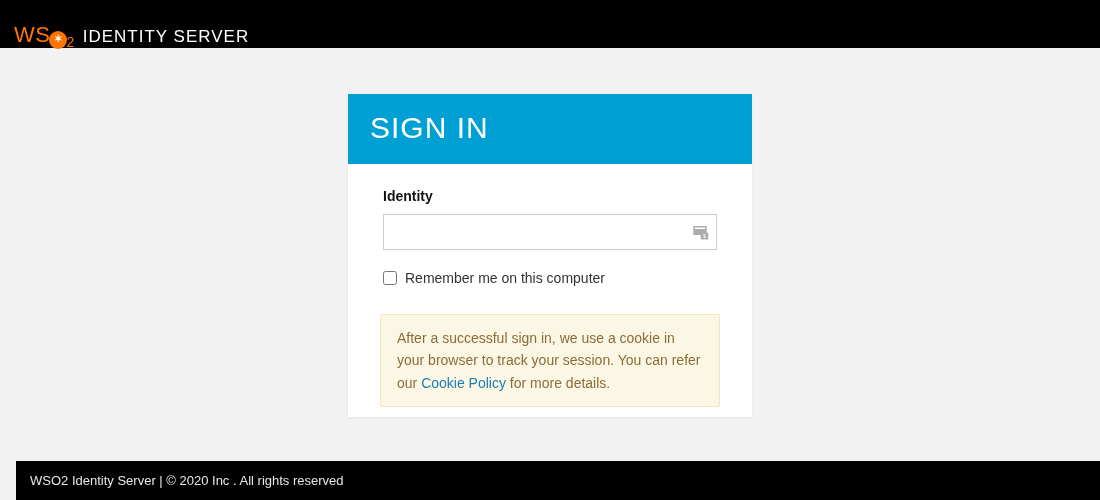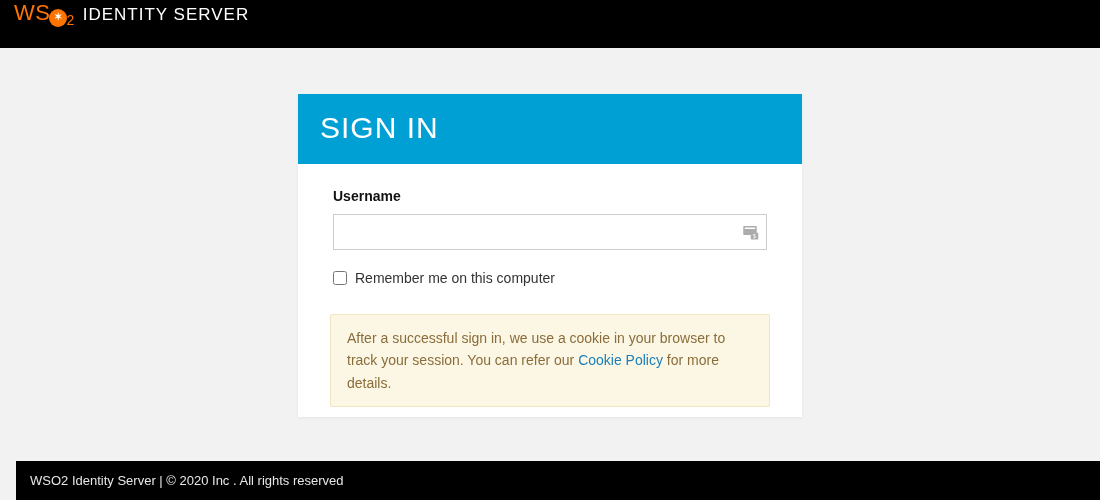--- a/index.html
+++ b/index.html
@@ -1,25 +1,25 @@
 <!DOCTYPE html>
 <html><head>
   <meta charset="utf-8">
   <style>
     * { margin:0; padding:0; box-sizing:border-box; }
     html, body { width:1100px; height:500px; font-family:-apple-system,BlinkMacSystemFont,"Segoe UI",Helvetica,Arial,sans-serif; background:#f2f2f2; overflow:hidden; }
-    .topbar { background:#000; height:48px; display:flex; align-items:flex-start; padding:0 14px; }
+    .topbar { background:#000; height:48px; display:flex; align-items:flex-end; padding:0 14px; }
     .logo { display:flex; align-items:baseline; font-weight:400; letter-spacing:.5px; }
     .logo-ws { color:#ff7300; font-size:22px; font-weight:500; font-family:Arial,sans-serif;}
     .logo-o  { display:inline-flex; align-items:center; justify-content:center; width:18px; height:18px; border-radius:50%; background:#ff7300; color:#000; font-size:12px; font-weight:700; position:relative; top:1px; margin:0 0px 0 -1px;}
     .logo-o::after{content:"✶"; color:#fff; font-size:10px; line-height:1; position:relative; top:-1px;}
     .logo-2  { color:#ff7300; font-size:14px; position:relative; top:5px; margin-left:-1px;}
     .logo-text { color:#fff; font-size:17px; letter-spacing:1px; margin-left:8px; font-weight:400;}
     .page { height:413px; overflow:hidden; }
-    .card { width:504px; margin:46px auto 0; background:#fff; box-shadow:0 1px 3px rgba(0,0,0,.06); }
+    .card { width:404px; margin:46px auto 0; background:#fff; box-shadow:0 1px 3px rgba(0,0,0,.06); }
     .card-header { background:#00a0d4; color:#fff; padding:17px 22px 19px; }
     .card-header h1 { font-size:30px; font-weight:400; letter-spacing:1px; }
     .card-body { padding:24px 35px 10px; }
     .field { margin-bottom:20px; }
     .field label { display:block; font-size:14px; font-weight:700; color:#111; margin-bottom:10px; }
     .input-wrap { position:relative; }
     .input-wrap input[type=text], .input-wrap input[type=password] {
       width:100%; height:36px; border:1px solid #ccc; padding:0 36px 0 10px; font-size:14px; background:#fff;
     }
     .input-icon { position:absolute; right:8px; top:50%; transform:translateY(-50%); width:18px; height:18px; opacity:.55; }
@@ -42,21 +42,21 @@
 </header>
 
 <main class="page">
   <section class="card">
     <div class="card-header">
       <h1>SIGN IN</h1>
     </div>
     <div class="card-body">
 
       <div class="field">
-        <label>Username</label>
+        <label>Identity</label>
         <div class="input-wrap">
           <input type="text" style="">
           <svg class="input-icon" viewBox="0 0 24 24" fill="#555">
             <rect x="3" y="4" width="18" height="12" rx="1" fill="#6a6a6a"></rect>
             <rect x="5" y="6" width="14" height="2" fill="#fff"></rect>
             <rect x="13" y="13" width="10" height="9" rx="1" fill="#6a6a6a"></rect>
             <text x="18" y="20" text-anchor="middle" font-size="7" fill="#fff" font-family="Arial">$</text>
           </svg>
         </div>
       </div>

